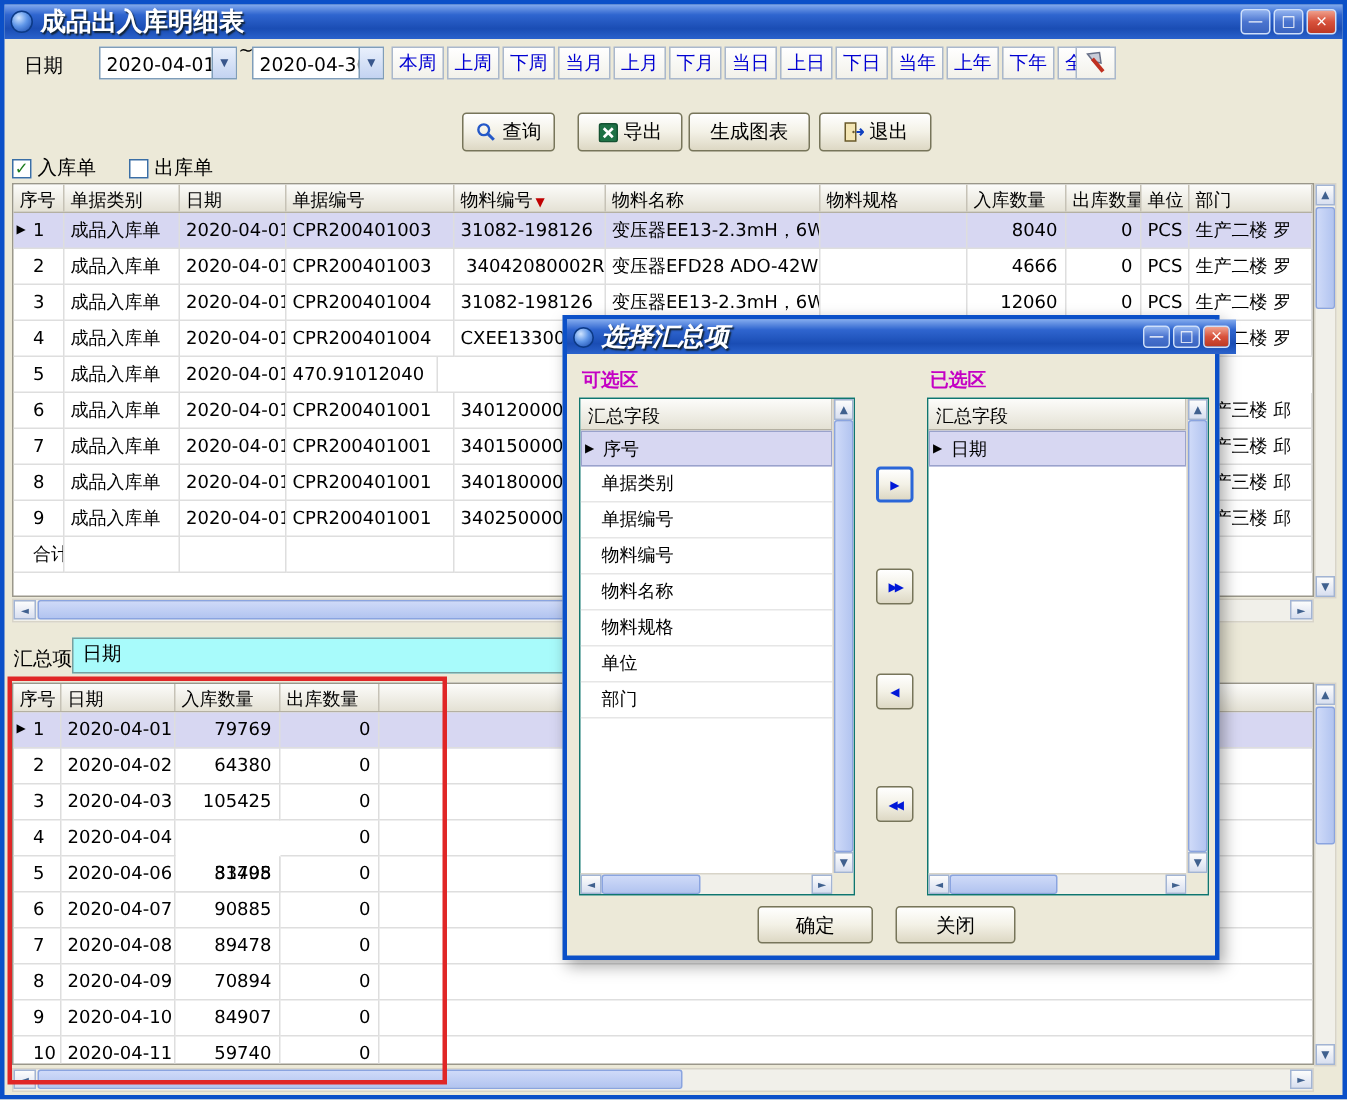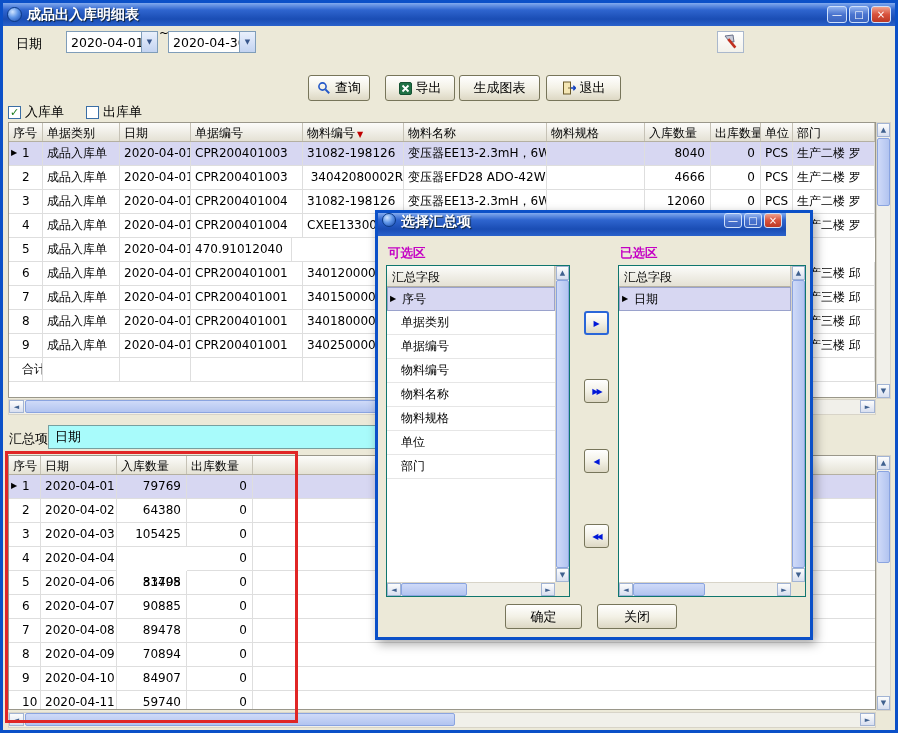--- a/index.html
+++ b/index.html
@@ -5,21 +5,21 @@
   *{margin:0;padding:0;box-sizing:border-box;}
   html,body{width:898px;height:733px;font-family:"DejaVu Sans","Liberation Sans",sans-serif;}
   #app{position:absolute;left:0;top:0;width:898px;height:733px;background:#ece9d8;overflow:hidden;}
   .frame{position:absolute;inset:0;border:3px solid #0b50c8;z-index:45;pointer-events:none;}
 
   .titlebar{position:absolute;left:3px;top:3px;width:892px;height:23px;
     background:linear-gradient(180deg,#82aaee 0%,#2f65cf 30%,#1a4db4 70%,#2a62cc 100%);
     display:flex;align-items:center;padding:0 4px;}
   .appicon{width:15px;height:15px;border-radius:50%;flex:0 0 auto;
     background:radial-gradient(circle at 35% 30%,#cfe4ff,#5f96e8 45%,#1444a8);border:1px solid #0c3a86;margin-right:5px;}
-  .ttext{color:#fff;font-size:14px;font-weight:bold;text-shadow:1px 1px 1px #123;white-space:nowrap;}
+  .ttext{color:#fff;font-size:17px;font-weight:bold;text-shadow:1px 1px 1px #123;white-space:nowrap;}
   .winbtns{margin-left:auto;display:flex;gap:2px;}
   .wbtn{width:20px;height:17px;border-radius:3px;color:#fff;font-size:10px;line-height:15px;text-align:center;border:1px solid #cfe0fa;}
   .wbtn.min,.wbtn.max{background:linear-gradient(180deg,#93b4f0,#4a74cf 50%,#3a64c0);}
   .wbtn.close{background:linear-gradient(180deg,#f0a28e,#d8523c 50%,#bc3824);}
 
   .lbl{position:absolute;font-size:13px;color:#000;white-space:nowrap;}
   .combo{position:absolute;height:22px;background:#fff;border:1px solid #7f9db9;display:flex;align-items:center;font-size:12.5px;}
   .combo .cval{padding-left:4px;flex:1;white-space:nowrap;overflow:hidden;}
   .combo .carrow{width:16px;height:100%;background:linear-gradient(180deg,#e9f0fc,#c3d3f1);border-left:1px solid #7f9db9;
     font-size:7px;color:#38568c;display:flex;align-items:center;justify-content:center;flex:0 0 auto;}
@@ -60,23 +60,23 @@
   .hthumb{position:absolute;top:0;height:13px;background:linear-gradient(180deg,#cfdaf8,#b2c4f0);border:1px solid #8aa4e0;border-radius:2px;}
 
   .sumlabel{position:absolute;left:9px;top:430px;font-size:13px;}
   .sumbox{position:absolute;left:48px;top:425px;width:329px;height:24px;background:#a8fbfb;border:1px solid #76a0a0;
     font-size:13px;line-height:22px;padding-left:6px;}
 
   .redbox{position:absolute;left:5px;top:451px;width:293px;height:272px;border:3px solid #e02626;z-index:30;pointer-events:none;}
 
   .dialog{position:absolute;left:375px;top:210px;width:438px;height:430px;background:#ece9d8;border:3px solid #0b50c8;
     z-index:40;box-shadow:3px 4px 10px rgba(0,0,0,.35);}
-  .dlg-titlebar{position:absolute;left:0;top:0;width:408px;height:23px;
+  .dlg-titlebar{position:absolute;left:0;top:0;width:446px;height:23px;
     background:linear-gradient(180deg,#82aaee 0%,#2f65cf 30%,#1a4db4 70%,#2a62cc 100%);
-    display:flex;padding:0 4px;}
+    display:flex;align-items:center;padding:0 4px;font-style:italic;}
   .plabel{position:absolute;font-size:12.5px;color:#c400c4;font-weight:bold;}
   .list{position:absolute;background:#fff;border:1px solid #0f766e;overflow:hidden;}
   .lheader{position:absolute;left:0;top:0;right:14px;height:21px;background:linear-gradient(180deg,#fcfcfa,#e4e1d4);
     border-bottom:1px solid #b4b0a2;border-right:1px solid #c6c2b6;font-size:12px;padding:3px 0 0 5px;}
   .lbody{position:absolute;left:0;top:21px;right:14px;bottom:14px;overflow:hidden;}
   .litem{position:relative;height:24px;border-bottom:1px solid #e6e6e6;font-size:12px;line-height:22px;padding-left:14px;white-space:nowrap;}
   .litem.sel{background:#d7d7f2;border:1px solid #9aa2cc;}
   .lvscroll{position:absolute;right:0;top:0;width:14px;bottom:14px;background:#f1f0ea;border-left:1px solid #d8d4c8;}
   .lvscroll .sbtn{left:0;width:13px;height:14px;}
   .lvscroll .sbtn.t{top:0;} .lvscroll .sbtn.b{bottom:0;}
@@ -110,20 +110,35 @@
   <span class="lbl" style="left:16px;top:35px">日期</span>
   <div class="combo" style="left:66px;top:31px;width:92px">
     <span class="cval">2020-04-01</span>
     <span class="carrow">▼</span>
   </div>
   <span class="lbl" style="left:159px;top:26px;font-size:12px">~</span>
   <div class="combo" style="left:168px;top:31px;width:88px">
     <span class="cval">2020-04-30</span>
     <span class="carrow">▼</span>
   </div>
+  <div class="quickbar">
+      <div class="qbtn">本周</div>
+      <div class="qbtn">上周</div>
+      <div class="qbtn">下周</div>
+      <div class="qbtn">当月</div>
+      <div class="qbtn">上月</div>
+      <div class="qbtn">下月</div>
+      <div class="qbtn">当日</div>
+      <div class="qbtn">上日</div>
+      <div class="qbtn">下日</div>
+      <div class="qbtn">当年</div>
+      <div class="qbtn">上年</div>
+      <div class="qbtn">下年</div>
+      <div class="qbtn">全部</div>
+    </div>
   <div class="axebtn">
     <svg width="16" height="16" viewBox="0 0 16 16">
       <polygon points="2,2 10,1 11,8 6,7" fill="#c8ccd8" stroke="#687088" stroke-width="1"></polygon>
       <rect x="7.2" y="4" width="2.6" height="11" fill="#c03020" transform="rotate(-40 8.5 9)"></rect>
     </svg>
   </div>
 
   <div class="xpbtn abtn" style="left:308px;width:62px">
     <svg width="14" height="14" viewBox="0 0 14 14">
       <circle cx="5.5" cy="5.5" r="3.6" fill="none" stroke="#2458c8" stroke-width="1.6"></circle>

